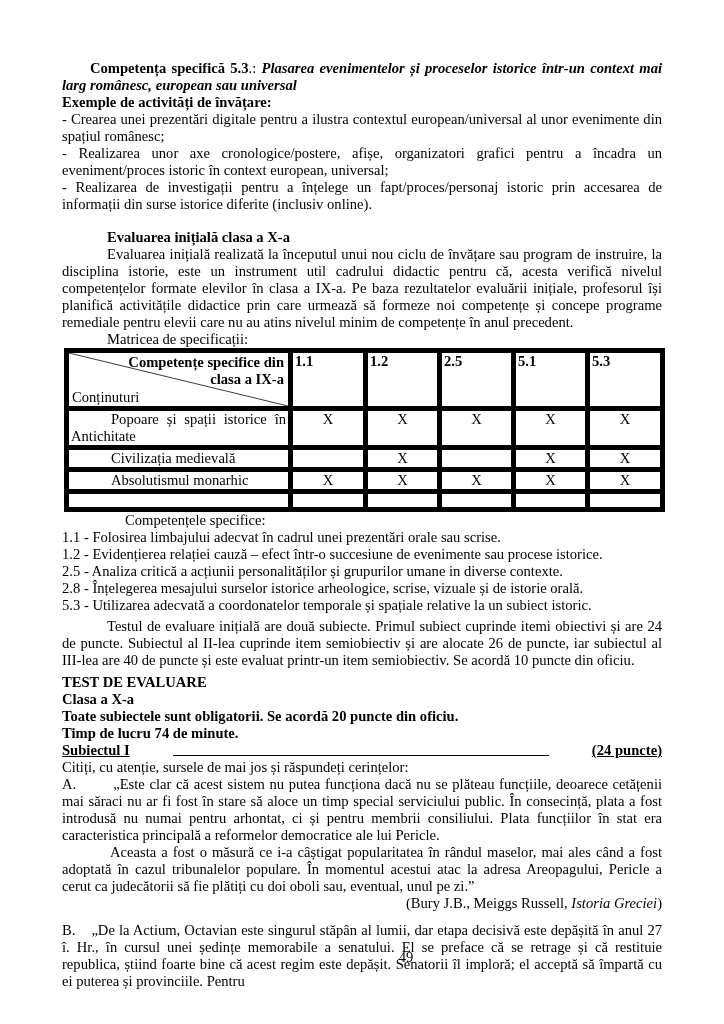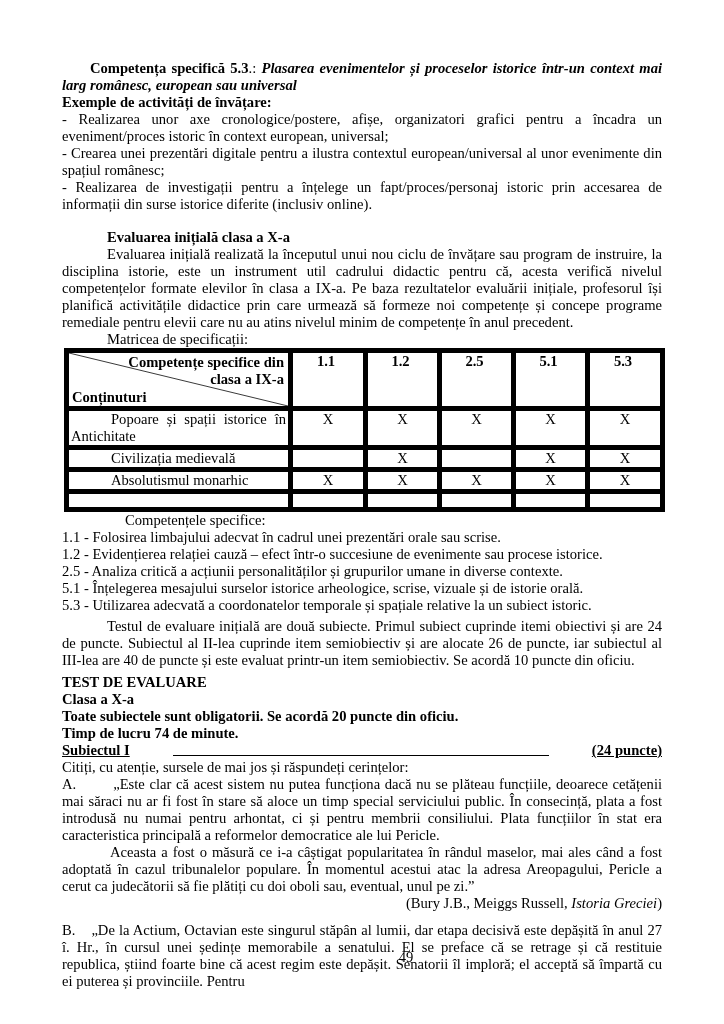--- a/index.html
+++ b/index.html
@@ -23,23 +23,23 @@
   .mt16 { margin-top:16px; }
   .mt5  { margin-top:5px; }
   .mt4  { margin-top:4px; }
   .mt10 { margin-top:10px; }
 
   table.matrix { border-collapse:collapse; width:596px; table-layout:fixed; margin-left:2px; }
   table.matrix td { border:5px solid #000000; vertical-align:top; padding:0 2px; }
   tr.hdr td { height:58px; }
   .corner-cell { position:relative; padding:0 !important; }
   .corner-top { position:absolute; top:1px; right:4px; width:178px; text-align:right; font-weight:bold; }
-  .corner-bottom { position:absolute; bottom:0px; left:3px; font-weight:bold; }
+  .corner-bottom { position:absolute; bottom:0px; left:3px; font-weight:normal; }
   .diag { position:absolute; left:0; top:0; width:100%; height:100%; }
-  .colhead { text-align:center; font-weight:bold; padding-right:6px !important;margin-left:40px; }
+  .colhead { text-align:left; font-weight:bold; padding-right:6px !important;margin-left:40px; }
   .xcell { text-align:center; }
   .rowlabel { text-align:justify; text-indent:40px; }
   tr.short td { height:18px;font-family:Liberation Serif, serif; }
 
   .subject-line { display:flex; font-weight:bold;gap:43px; }
   .u { text-decoration:underline; }
   .fill { flex:1; position:relative; }
   .fill::after { content:""; position:absolute; left:0; right:0; bottom:3px; border-bottom:1.4px solid #000; }
 
   .citation { text-align:right; }
@@ -48,22 +48,22 @@
   .pagenum { position:absolute; bottom:58px; left:0; width:100%; text-align:center;margin-left:44px; }
 </style>
 </head>
 <body>
 
 <div class="page">
   <div class="content">
 
     <p class="just ind28"><span class="b">Competența specifică 5.3</span><span>.: </span><span class="b i">Plasarea evenimentelor și proceselor istorice într-un context mai larg românesc, european sau universal</span></p>
     <p class="b">Exemple de activități de învățare:</p>
+    <p class="just">- Crearea unei prezentări digitale pentru a ilustra contextul european/universal al unor evenimente din spațiul românesc;</p>
     <p class="just">- Realizarea unor axe cronologice/postere, afișe, organizatori grafici pentru a încadra un eveniment/proces istoric în context european, universal;</p>
-    <p class="just">- Crearea unei prezentări digitale pentru a ilustra contextul european/universal al unor evenimente din spațiul românesc;</p>
     <p class="just">- Realizarea de investigații pentru a înțelege un fapt/proces/personaj istoric prin accesarea de informații din surse istorice diferite (inclusiv online).</p>
 
     <p class="b ind45 mt16">Evaluarea inițială clasa a X-a</p>
     <p class="just ind45">Evaluarea inițială realizată la începutul unui nou ciclu de învățare sau program de instruire, la disciplina istorie, este un instrument util cadrului didactic pentru că, acesta verifică nivelul competențelor formate elevilor în clasa a IX-a. Pe baza rezultatelor evaluării inițiale, profesorul își planifică activitățile didactice prin care urmează să formeze noi competențe și concepe programe remediale pentru elevii care nu au atins nivelul minim de competențe în anul precedent.</p>
     <p class="ind45">Matricea de specificații:</p>
 
     <table class="matrix">
       <colgroup>
         <col style="width:224px">
           <col style="width:75px">
@@ -119,21 +119,21 @@
         <td class="xcell"></td>
         <td class="xcell"></td>
       </tr>
     </tbody>
       </table>
 
     <p class="ind63">Competențele specifice:</p>
     <p>1.1 - Folosirea limbajului adecvat în cadrul unei prezentări orale sau scrise.</p>
     <p>1.2 - Evidențierea relației cauză – efect într-o succesiune de evenimente sau procese istorice.</p>
     <p>2.5 - Analiza critică a acțiunii personalităților și grupurilor umane in diverse contexte.</p>
-    <p>5.1 - Înțelegerea mesajului surselor istorice arheologice, scrise, vizuale și de istorie orală.</p>
+    <p>2.8 - Înțelegerea mesajului surselor istorice arheologice, scrise, vizuale și de istorie orală.</p>
     <p>5.3 - Utilizarea adecvată a coordonatelor temporale și spațiale relative la un subiect istoric.</p>
 
     <p class="just ind45 mt4">Testul de evaluare inițială are două subiecte. Primul subiect cuprinde itemi obiectivi și are 24 de puncte. Subiectul al II-lea cuprinde item semiobiectiv și are alocate 26 de puncte, iar subiectul al III-lea are 40 de puncte și este evaluat printr-un item semiobiectiv. Se acordă 10 puncte din oficiu.</p>
 
     <p class="b mt5">TEST DE EVALUARE</p>
     <p class="b">Clasa a X-a</p>
     <p class="b">Toate subiectele sunt obligatorii. Se acordă 20 puncte din oficiu.</p>
     <p class="b">Timp de lucru 74 de minute.</p>
 
     <div class="subject-line">

